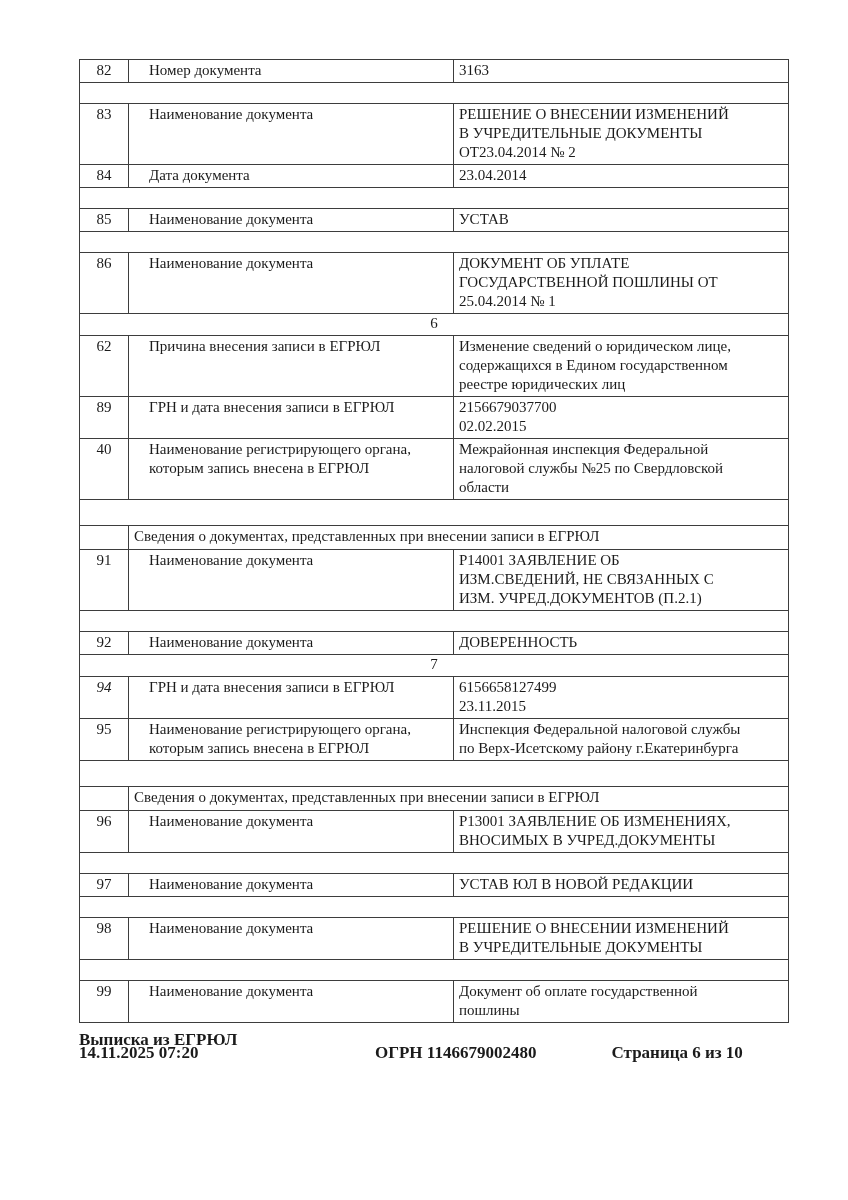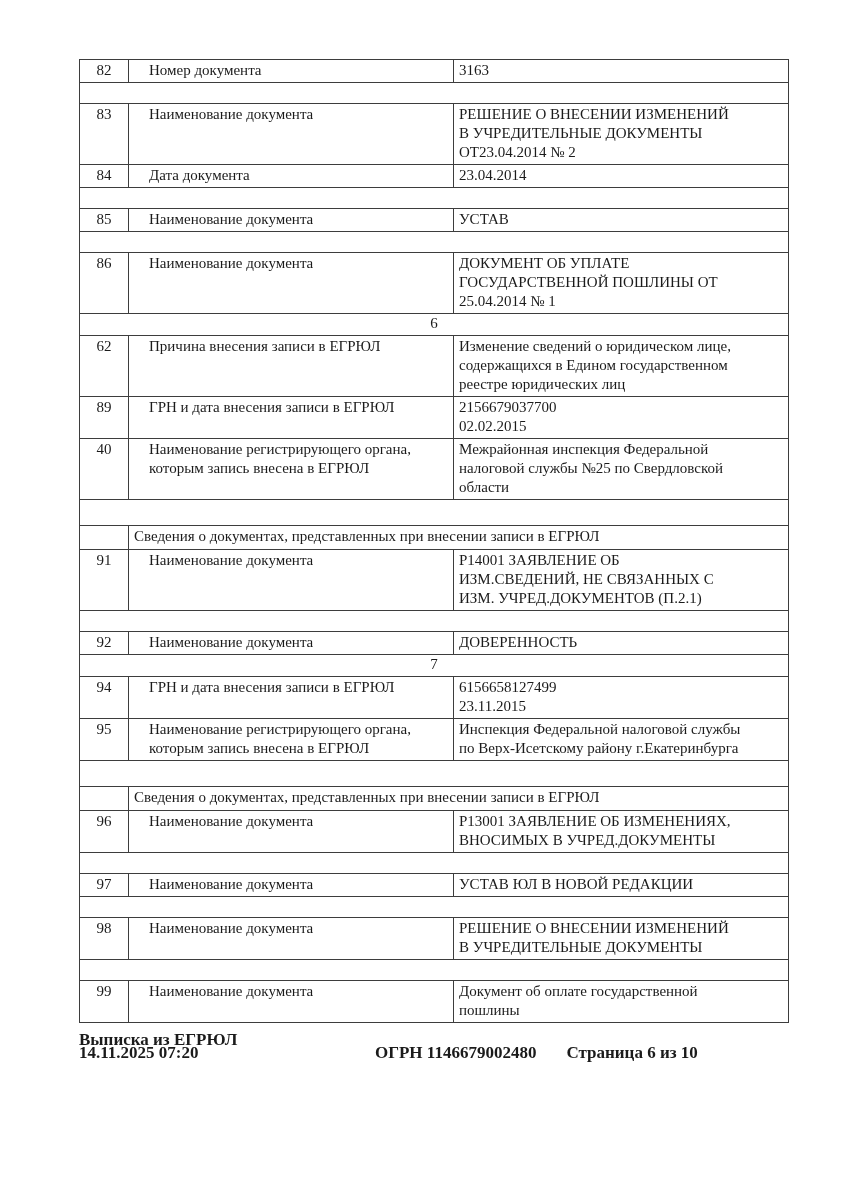--- a/index.html
+++ b/index.html
@@ -42,21 +42,21 @@
     margin-top: 10px;
     width: 709px;
     display: flex;
     align-items: flex-end;
     font-size: 17px;
     font-weight: bold;
     line-height: 13px;
   }
   .f-left   { flex: 1.2; text-align: left; }
   .f-center { flex: 1;   text-align: center; }
-  .f-right  { flex: 1;   text-align: left; }
+  .f-right  { flex: 1;   text-align: center; }
 </style>
 </head>
 <body style="color: rgb(27, 27, 27); background: rgb(255, 255, 255);">
 
 <div class="sheet">
 
   <table class="doc">
     <colgroup>
       <col style="width:49px">
       <col style="width:325px">
@@ -144,21 +144,21 @@
         </tr>
         <tr class="r-data">
           <td class="c-num" style="border-color: rgb(61, 61, 61);">92</td>
           <td class="c-label" style="border-color: rgb(61, 61, 61);">Наименование документа</td>
           <td class="c-val" style="border-color: rgb(61, 61, 61);">ДОВЕРЕННОСТЬ</td>
         </tr>
         <tr class="r-section">
           <td colspan="3" style="border-color: rgb(61, 61, 61);">7</td>
         </tr>
         <tr class="r-data">
-          <td class="c-num" style="border-color: rgb(61, 61, 61);">94</td>
+          <td class="c-num" style="border-color: rgb(61, 61, 61); font-style: italic;">94</td>
           <td class="c-label" style="border-color: rgb(61, 61, 61);">ГРН и дата внесения записи в ЕГРЮЛ</td>
           <td class="c-val" style="border-color: rgb(61, 61, 61);">6156658127499
 23.11.2015</td>
         </tr>
         <tr class="r-data">
           <td class="c-num" style="border-color: rgb(61, 61, 61);">95</td>
           <td class="c-label" style="border-color: rgb(61, 61, 61);">Наименование регистрирующего органа,
 которым запись внесена в ЕГРЮЛ</td>
           <td class="c-val" style="border-color: rgb(61, 61, 61);">Инспекция Федеральной налоговой службы
 по Верх-Исетскому району г.Екатеринбурга</td>

